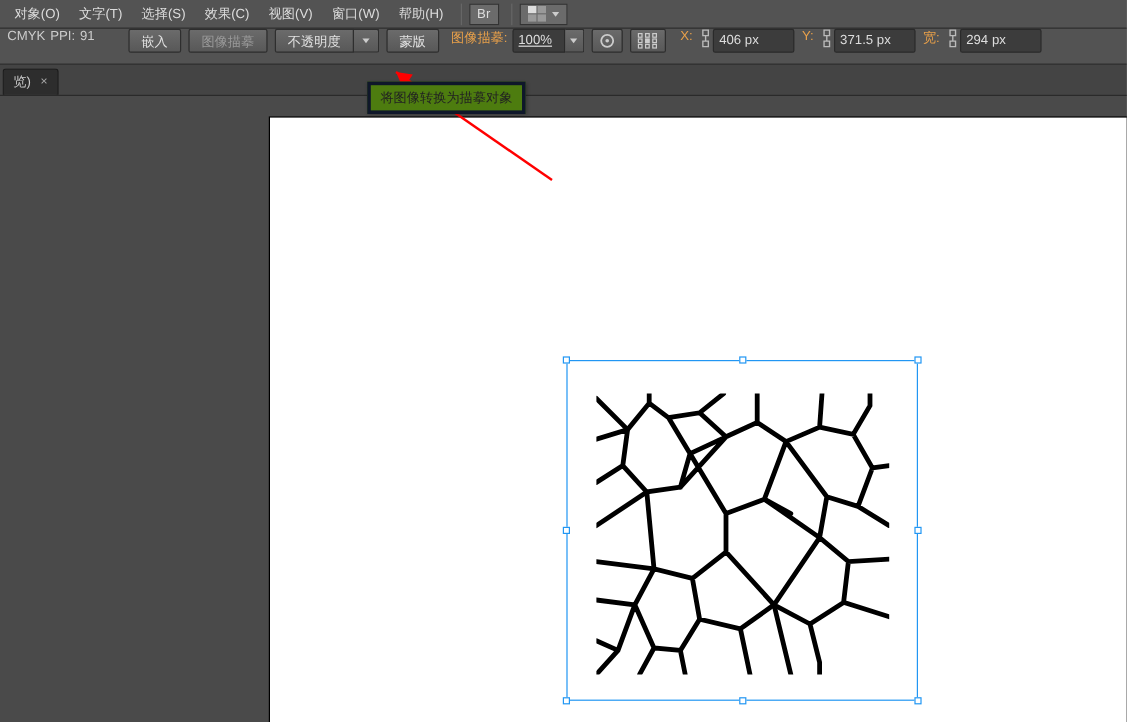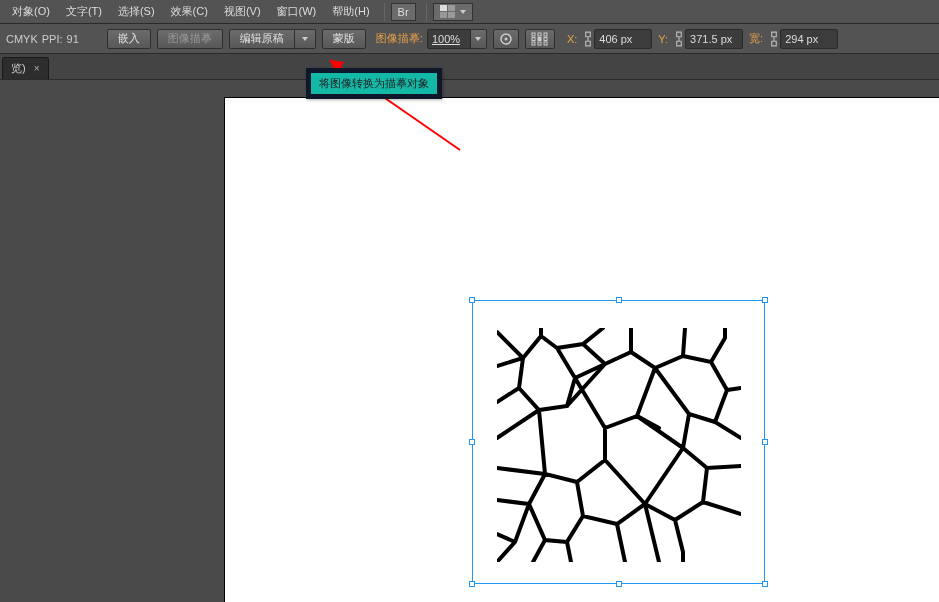--- a/index.html
+++ b/index.html
@@ -4,31 +4,31 @@
 <style>
 *{margin:0;padding:0;box-sizing:border-box;font-family:"Microsoft YaHei",sans-serif;font-size:11px;user-select:none}
 body{width:939px;height:602px;background:#4a4a4a;overflow:hidden;position:relative}
 
 .menubar{height:24px;background:#535353;display:flex;align-items:center;padding:0 4px;color:#ddd;border-bottom:1px solid #2a2a2a}
 .menubar .menu-item{padding:0 8px;height:100%;display:flex;align-items:center;cursor:pointer}
 .menu-sep{width:1px;height:18px;background:#666;margin:0 6px}
 .mini-btn{height:18px;padding:0 6px;background:#6b6b6b;border:1px solid #333;display:flex;align-items:center;justify-content:center;margin-right:4px;cursor:pointer}
 .menu-grid-icon svg{display:block}
 
-.optionbar{height:30px;background:#535353;display:flex;align-items:center;padding:0 6px;border-bottom:1px solid #2a2a2a;color:#ccc;gap:0}
+.optionbar{height:30px;background:#535353;display:flex;align-items:flex-start;padding:0 6px;border-bottom:1px solid #2a2a2a;color:#ccc;gap:0}
 .ob-text{margin-right:4px}
 .ob-btn{height:20px;padding:0 10px;background:linear-gradient(#6b6b6b,#585858);border:1px solid #2e2e2e;color:#e2e2e2;display:flex;align-items:center;justify-content:center;margin-right:6px;cursor:pointer;border-radius:2px}
 .ob-btn.disabled{color:#9a9a9a;cursor:default}
 .ob-split{display:flex;margin-right:6px}
 .ob-split .ob-btn{margin:0;border-radius:2px 0 0 2px}
 .ob-split .drop{width:16px;border-radius:0 2px 2px 0;border-left:0}
 .drop-caret{width:0;height:0;border-left:3px solid transparent;border-right:3px solid transparent;border-top:4px solid #ccc}
 .ob-label{margin:0 4px;color:#ccc}
 .ob-label.orange{color:#e8a04a}
-.ob-input{height:20px;background:#3c3c3c;border:1px solid #2a2a2a;color:#ddd;padding:0 4px;width:58px;border-radius:2px}
+.ob-input{height:20px;background:#3c3c3c;border:1px solid #2a2a2a;color:#ddd;padding:0 4px;width:68px;border-radius:2px}
 .ob-valbox{display:inline-flex;align-items:center;margin-right:6px}
 .ob-valbox.withdrop .drop{height:20px;width:16px;background:linear-gradient(#6b6b6b,#585858);border:1px solid #2e2e2e;border-left:0;display:flex;align-items:center;justify-content:center;border-radius:0 2px 2px 0;cursor:pointer}
 .ob-valbox.withdrop .ob-input{border-radius:2px 0 0 2px}
 .ob-iconbtn{width:26px;height:20px;background:linear-gradient(#6b6b6b,#585858);border:1px solid #2e2e2e;margin-right:6px;display:flex;align-items:center;justify-content:center;cursor:pointer;border-radius:2px}
 .coord-prefix{color:#e8a04a;margin:0 3px 0 6px}
 .link-chain{width:12px;height:16px;color:#ccc;margin-left:2px}
 
 .tabbar{height:26px;background:#444444;display:flex;align-items:flex-end;position:relative;border-bottom:1px solid #2a2a2a}
 .doc-tab{height:22px;background:#2d2d2d;color:#ccc;padding:0 8px;display:flex;align-items:center;border:1px solid #1a1a1a;border-bottom:0;margin-left:2px;border-radius:3px 3px 0 0}
 .tab-close{margin-left:8px;color:#aaa;cursor:pointer;font-size:10px}
@@ -43,21 +43,21 @@
 .sel-handle.tr{right:-4px;top:-4px}
 .sel-handle.ml{left:-4px;top:calc(50% - 3px)}
 .sel-handle.mr{right:-4px;top:calc(50% - 3px)}
 .sel-handle.bl{left:-4px;bottom:-4px}
 .sel-handle.bm{left:calc(50% - 3px);bottom:-4px}
 .sel-handle.br{right:-4px;bottom:-4px}
 
 .pattern{position:absolute;background:#fff}
 .pattern svg{width:100%;height:100%;display:block}
 
-.tooltip{position:absolute;background:#14b8a6;border:5px solid #0f172a;color:#222;padding:3px 8px;font-size:11px;box-shadow:1px 1px 3px rgba(0,0,0,.3);z-index:20}
+.tooltip{position:absolute;background:#4d7c0f;border:3px solid #0f172a;color:#222;padding:3px 8px;font-size:11px;box-shadow:1px 1px 3px rgba(0,0,0,.3);z-index:20}
 
 .arrow-annot{position:absolute;z-index:15;pointer-events:none}
 .arrow-annot line{stroke:#ff0000;stroke-width:2}
 .arrow-annot polygon{fill:#ff0000}
 </style>
 </head>
 <body>
 
 <div class="menubar">
   <div class="menu-item">对象(O)</div>
@@ -85,21 +85,21 @@
 
 <div class="optionbar">
   <span class="ob-text">CMYK</span>
   <span class="ob-text">PPI:</span>
   <span class="ob-text" style="margin-right:28px">91</span>
 
   <div class="ob-btn">嵌入</div>
   <div class="ob-btn disabled">图像描摹</div>
 
   <div class="ob-split">
-    <div class="ob-btn">编辑原稿</div>
+    <div class="ob-btn">不透明度</div>
     <div class="ob-btn drop">
         <div class="drop-caret"></div>
       </div>
   </div>
 
   <div class="ob-btn">蒙版</div>
 
   <span class="ob-label orange">图像描摹:</span>
   <div class="ob-valbox withdrop">
     <input class="ob-input" style="width: 44px; text-decoration: underline;" value="100%">

